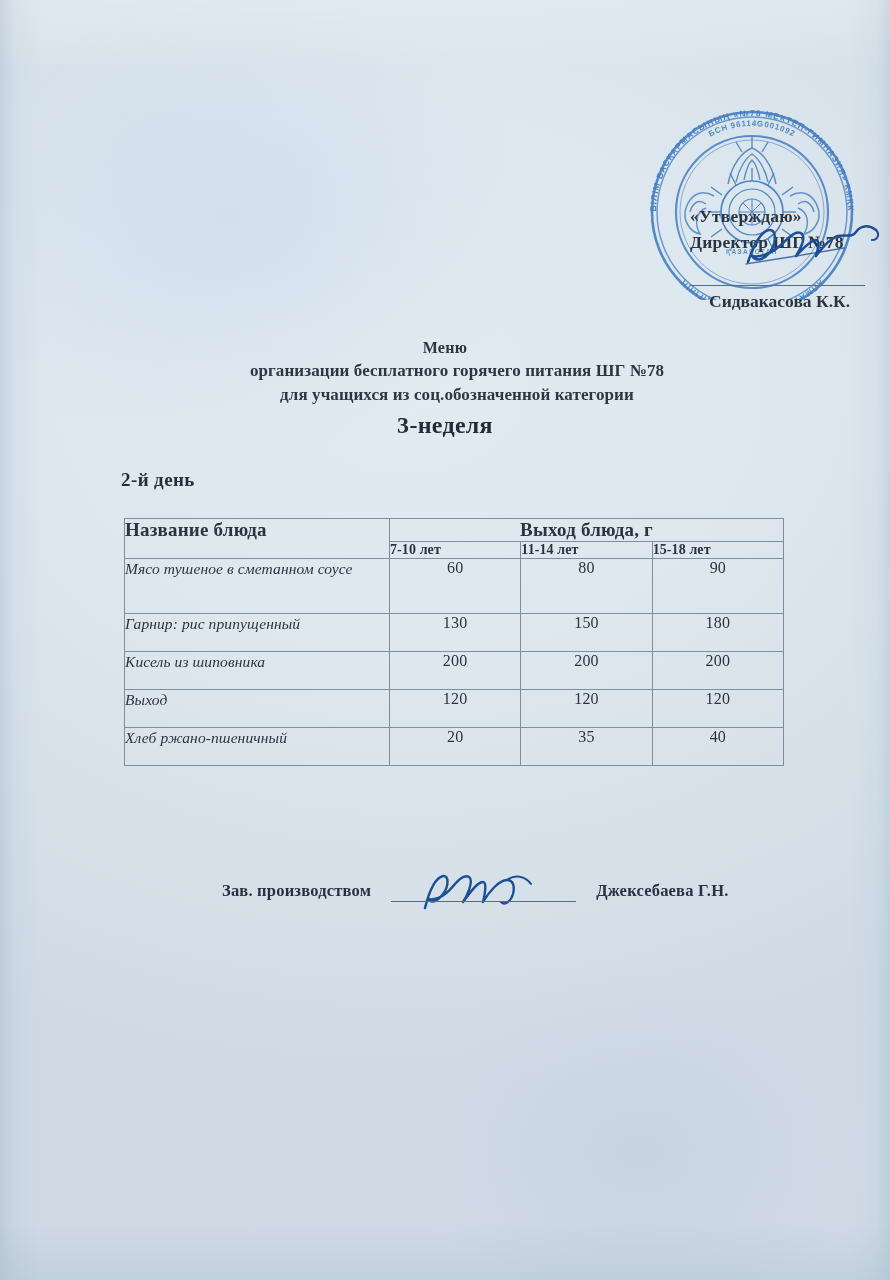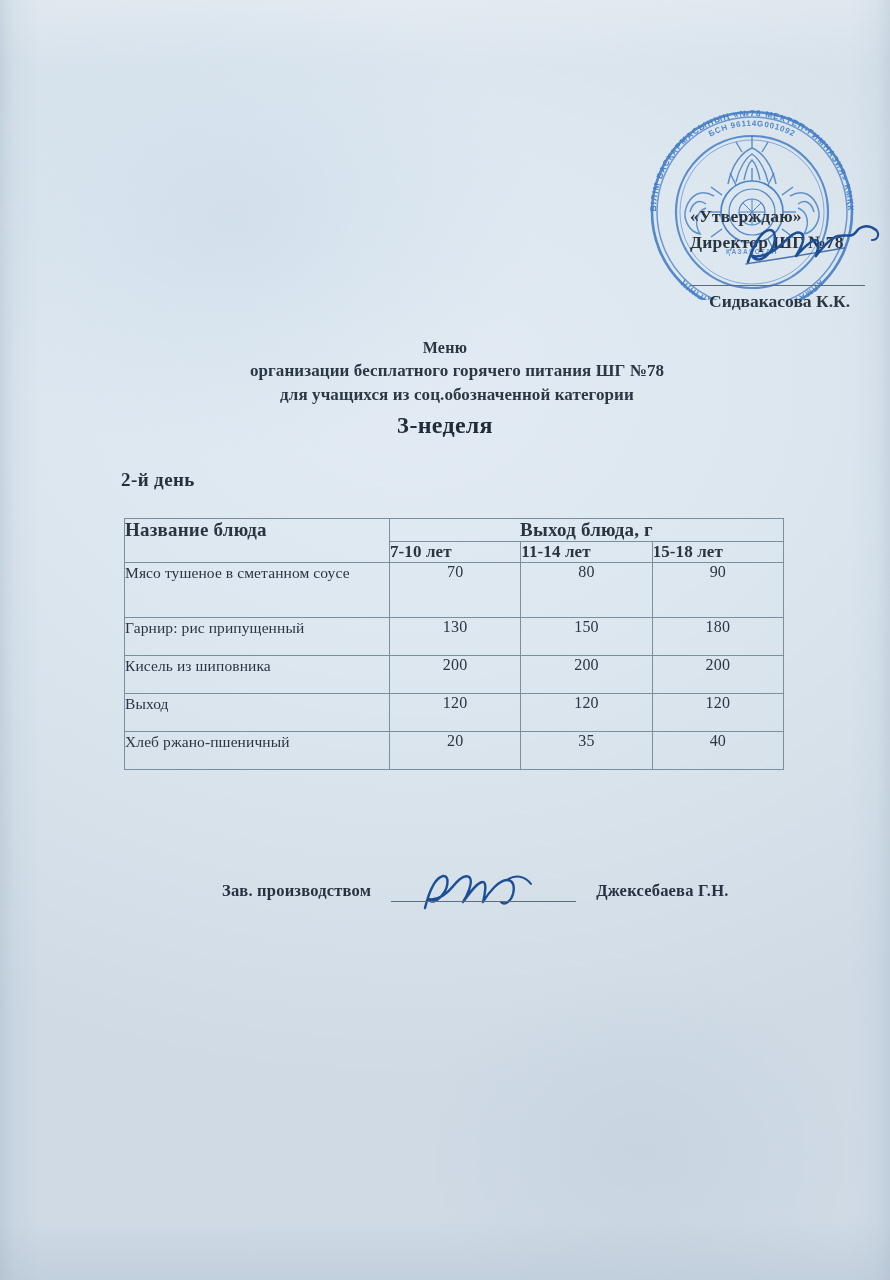--- a/index.html
+++ b/index.html
@@ -181,33 +181,34 @@
   }
   th.h-yield {
     font-size: 19px;
     font-weight: bold;
     text-align: center;
     padding: 7px 0 7px 0;
     letter-spacing: .2px;
     vertical-align: top;
   }
   th.h-age {
-    font-size: 17px;
+    font-size: 14px;
     font-weight: bold;
     text-align: left;
     padding: 5px 0 5px 12px;
     letter-spacing: .1px;
   }
 
   td.dish {
     font-size: 15.5px;
     text-align: left;
     padding: 7px 8px 8px 10px;
     line-height: 19px;
     letter-spacing: .1px;
+    font-style: italic;
   }
   td.val {
     font-size: 16px;
     text-align: center;
     padding: 9px 0 8px 0;
     letter-spacing: .2px;
   }
   tr.r-tall td { height: 54px; }
   tr.r-std  td { height: 37px; }
 
@@ -368,21 +369,21 @@
         </tr>
         <tr>
           <th class="c-age h-age">7-10 лет</th>
           <th class="c-age h-age">11-14 лет</th>
           <th class="c-age h-age">15-18 лет</th>
         </tr>
       </thead>
       <tbody>
         <tr class="r-tall">
           <td class="dish">Мясо тушеное в сметанном соусе</td>
-          <td class="val">70</td>
+          <td class="val">60</td>
           <td class="val">80</td>
           <td class="val">90</td>
         </tr>
         <tr class="r-std">
           <td class="dish">Гарнир: рис припущенный</td>
           <td class="val">130</td>
           <td class="val">150</td>
           <td class="val">180</td>
         </tr>
         <tr class="r-std">

